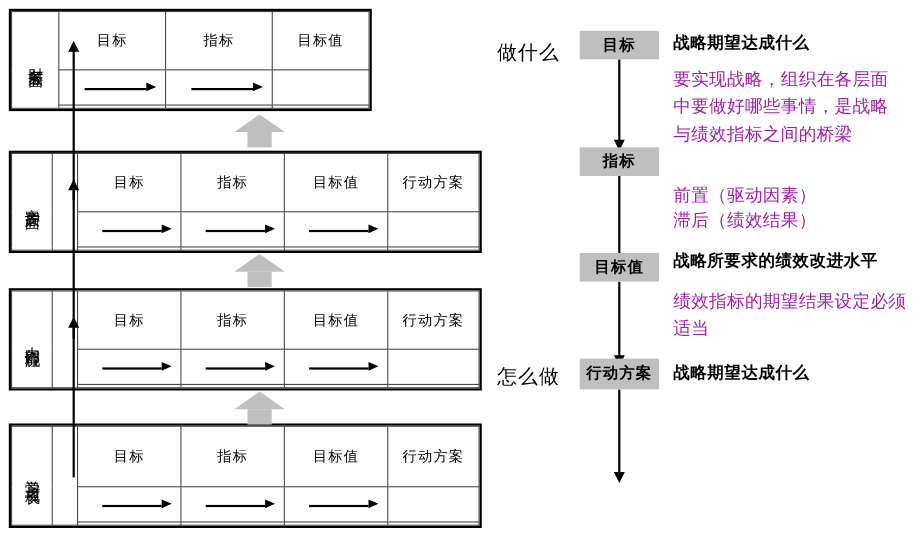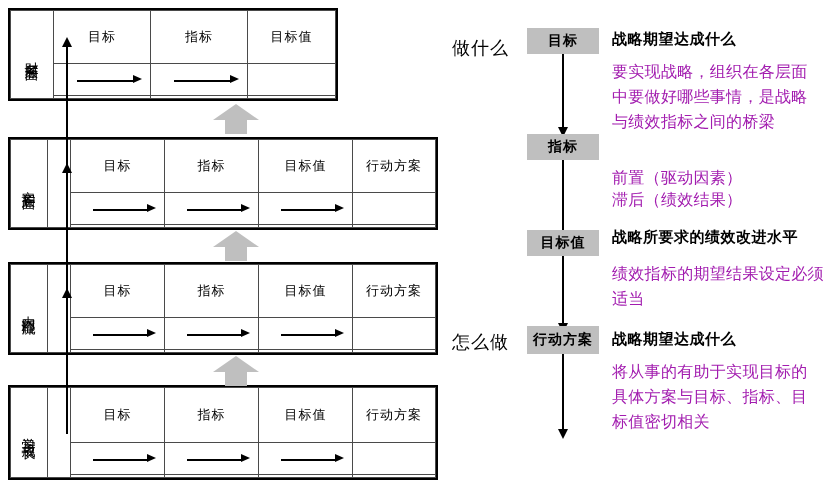--- a/index.html
+++ b/index.html
@@ -392,16 +392,15 @@
   <div class="flow-box" style="left:527px; top:134px; width:72px; height:26px;">指标</div>
   <div class="flow-desc" style="left:612px; top:166px; width:205px;">前置（驱动因素）</div>
   <div class="flow-desc" style="left:612px; top:188px; width:205px;">滞后（绩效结果）</div>
 
   <div class="flow-box" style="left:527px; top:230px; width:72px; height:26px;">目标值</div>
   <div class="flow-title" style="left:612px; top:228px;">战略所要求的绩效改进水平</div>
   <div class="flow-desc" style="left:612px; top:262px; width:215px;">绩效指标的期望结果设定必须适当</div>
 
   <div class="flow-box" style="left:527px; top:326px; width:72px; height:28px;">行动方案</div>
   <div class="flow-title" style="left:612px; top:330px;">战略期望达成什么</div>
-  <div class="flow-desc" style="left:612px; top:360px; width:207px;">将从事的有助于实现目标的具体方案与目标、指标、目标值密切相关</div>
 
 
 </div>
 
 </body></html>

